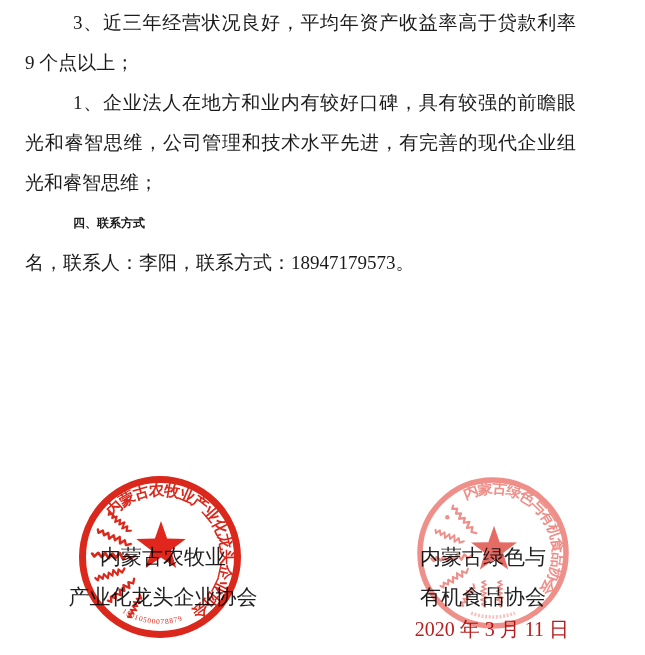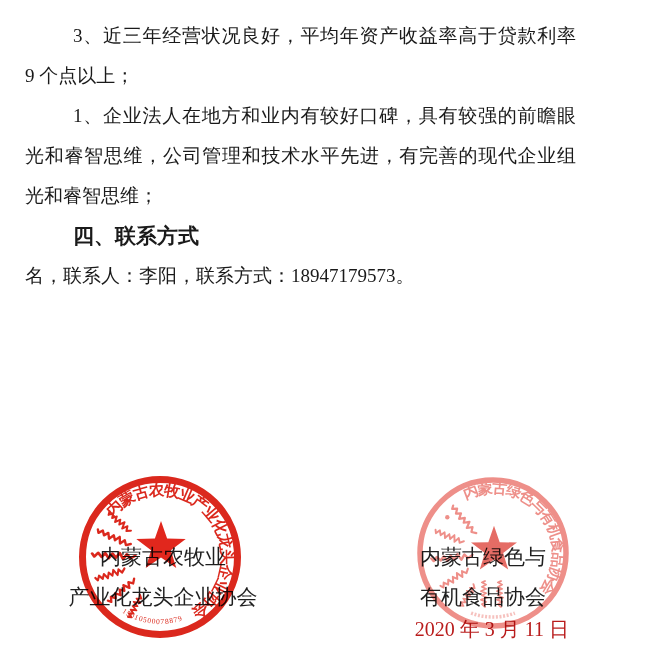--- a/index.html
+++ b/index.html
@@ -1,24 +1,24 @@
 <!DOCTYPE html>
 <html><head>
 <meta charset="utf-8">
 <style>
   html,body{margin:0;padding:0;}
   body{
     width:645px;height:655px;position:relative;background:#ffffff;overflow:hidden;
     font-family:"Liberation Serif","DejaVu Serif",serif;color:#1a1a1a;
   }
-  .doc{position:absolute;left:25px;top:16px;width:551px;}
+  .doc{position:absolute;left:25px;top:3px;width:551px;}
   .line{height:40px;line-height:40px;font-size:19px;overflow:hidden;white-space:normal;}
   .just{text-align:justify;text-align-last:justify;}
   .indent{text-indent:48px;}
-  .heading{font-weight:bold;font-family:"Liberation Sans","DejaVu Sans",sans-serif;font-size:21px;}
+  .heading{font-weight:bold;font-family:"Liberation Sans","DejaVu Sans",sans-serif;font-size:12px;}
   .sig{position:absolute;text-align:center;font-size:21px;line-height:40px;color:#1f1f1f;}
   .sig-left{left:62px;top:537px;width:202px;}
   .sig-right{left:398px;top:537px;width:170px;}
   .date{position:absolute;left:398px;top:614px;width:188px;text-align:center;
         font-size:20px;line-height:30px;color:#b91c1c;}
   .seal{position:absolute;mix-blend-mode:multiply;}
   .seal-left{left:75px;top:472px;opacity:.95;}
   .seal-right{left:413px;top:473px;opacity:.9;}
   svg text{font-family:"Liberation Serif","DejaVu Serif",serif;}
 </style>

